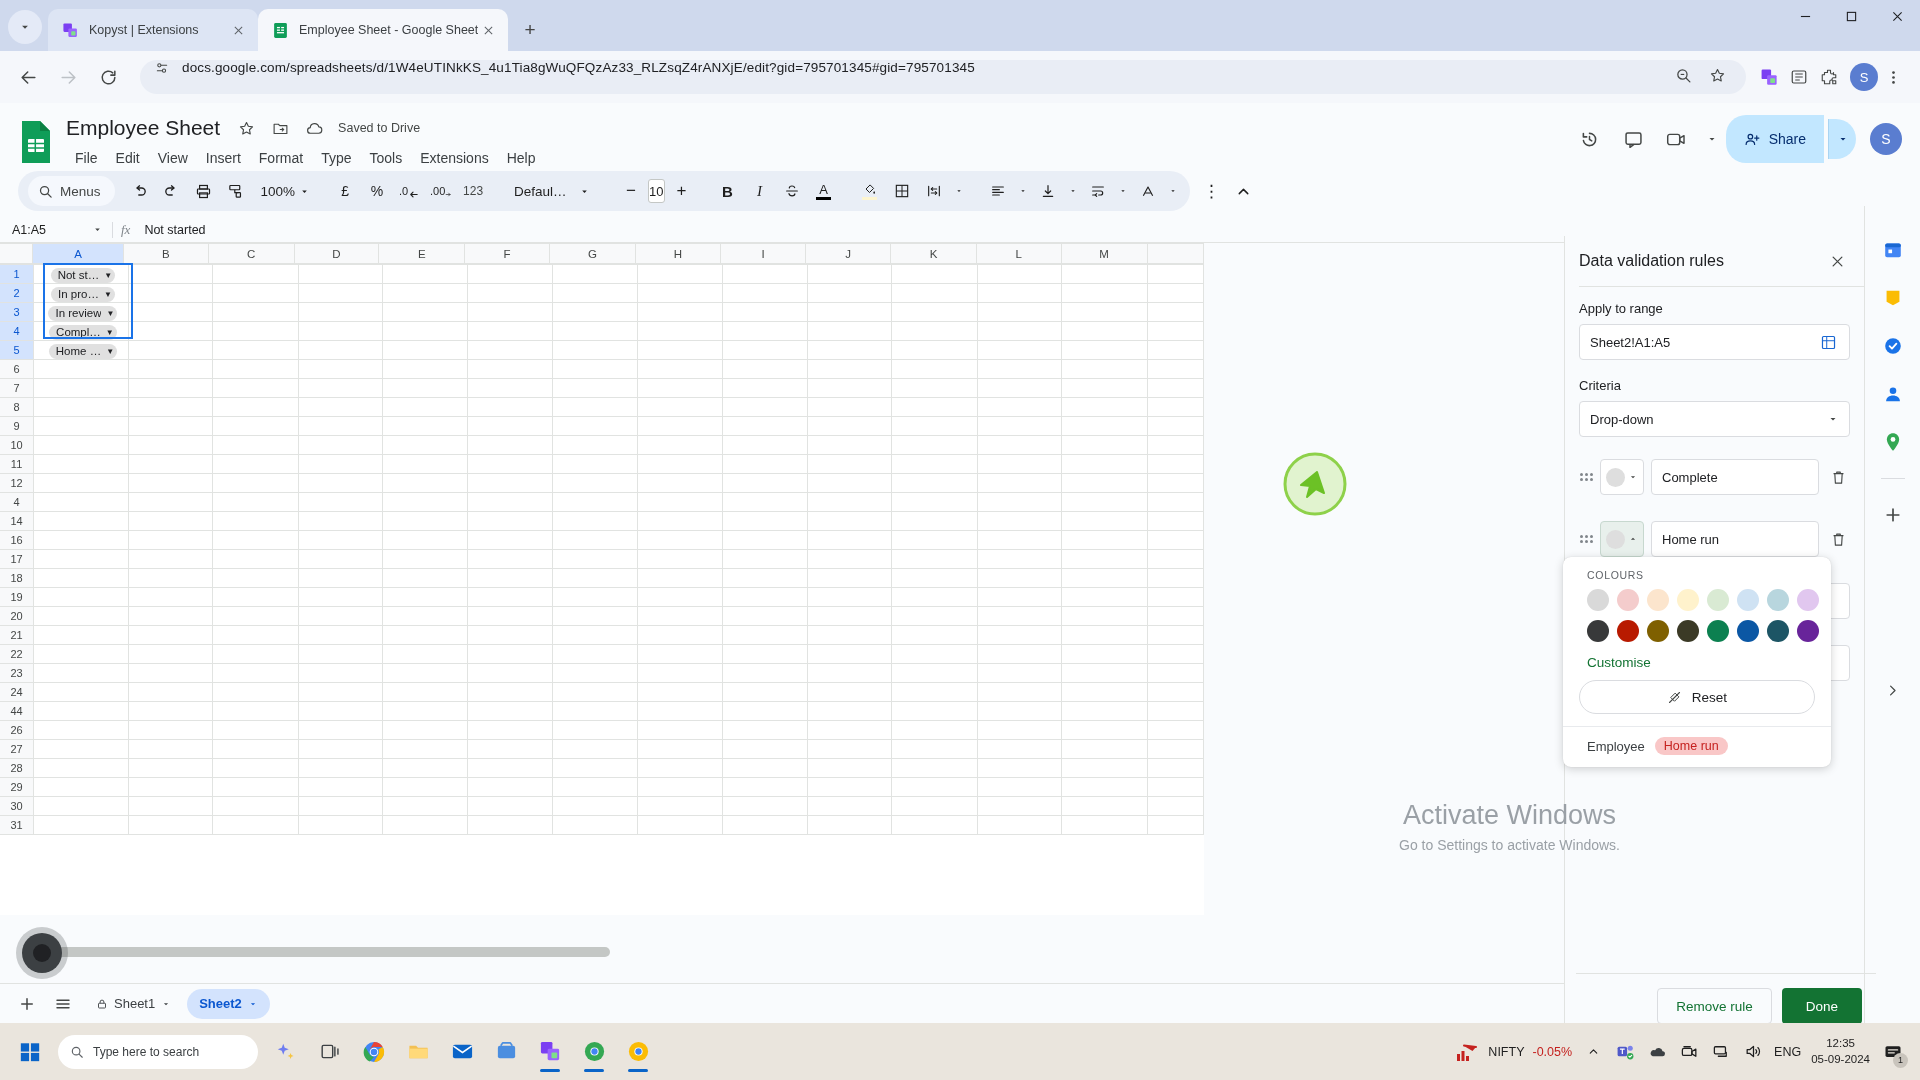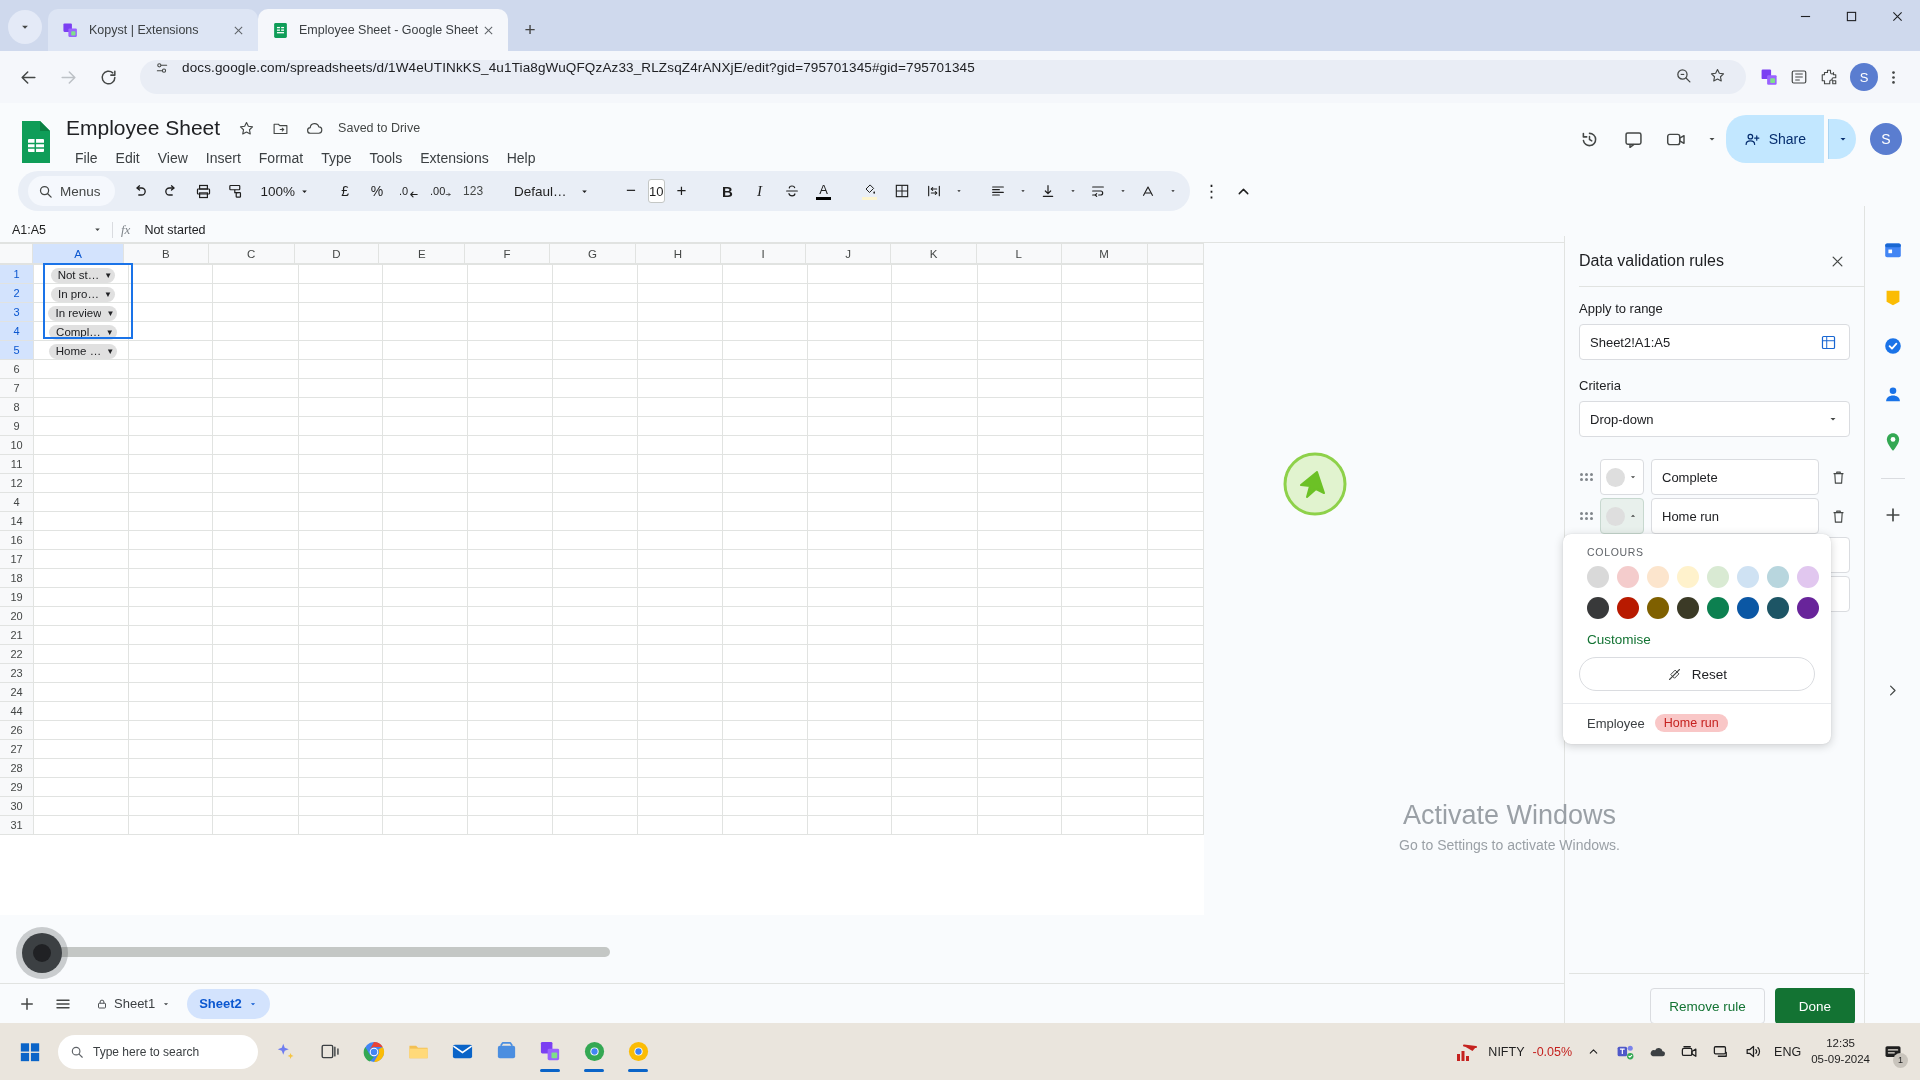--- a/index.html
+++ b/index.html
@@ -218,36 +218,36 @@
     height:36px;border:1px solid #dadce0;border-radius:4px;background:#fff;
     display:flex;align-items:center;padding:0 10px;font-size:13px;color:#202124;cursor:text;
   }
   .dv-input .grow{flex:1;}
   .dv-gridico{width:22px;height:22px;display:flex;align-items:center;justify-content:center;cursor:pointer;color:#1967d2;}
   .dv-select{
     height:36px;border:1px solid #dadce0;border-radius:4px;background:#fff;
     display:flex;align-items:center;padding:0 10px;font-size:13px;color:#202124;cursor:pointer;
   }
   .dv-select .grow{flex:1;}
-  .opt-row{display:flex;align-items:center;gap:7px;margin-bottom:3px;}
+  .opt-row{display:flex;align-items:center;gap:7px;margin-bottom:26px;}
   .drag-dots{width:14px;height:18px;display:flex;flex-wrap:wrap;gap:2px;align-content:center;justify-content:center;cursor:grab;}
   .drag-dots i{width:3px;height:3px;border-radius:50%;background:#80868b;display:block;}
   .color-btn{
     width:44px;height:36px;border:1px solid #dadce0;border-radius:4px;background:#fff;
     display:flex;align-items:center;justify-content:center;gap:3px;cursor:pointer;
   }
   .color-btn.open{background:#e8f0ec;border-color:#c7d8cf;}
   .swatch-sm{width:19px;height:19px;border-radius:50%;background:#dedede;}
   .opt-input{
     flex:1;height:36px;border:1px solid #dadce0;border-radius:4px;background:#fff;
     display:flex;align-items:center;padding:0 10px;font-size:13px;color:#202124;cursor:text;
   }
   .trash{width:24px;height:24px;display:flex;align-items:center;justify-content:center;cursor:pointer;color:#444746;}
   .adv-link{font-size:13.5px;color:#137333;margin:22px 0 0 0;cursor:pointer;}
-  .dv-footer{position:absolute;bottom:88px;left:4px;width:300px;border-top:1px solid #e1e3e1;padding:14px;display:flex;justify-content:flex-end;gap:10px;align-items:center;}
+  .dv-footer{position:absolute;bottom:88px;left:11px;width:300px;border-top:1px solid #e1e3e1;padding:14px;display:flex;justify-content:flex-end;gap:10px;align-items:center;}
   .btn-ghost{
     height:36px;padding:0 18px;border:1px solid #dadce0;border-radius:4px;background:transparent;
     font-size:13.5px;color:#137333;display:flex;align-items:center;cursor:pointer;
   }
   .btn-green{
     height:36px;padding:0 24px;border-radius:4px;background:#137333;color:#fff;
     font-size:13.5px;display:flex;align-items:center;cursor:pointer;border:none;
   }
 
   

